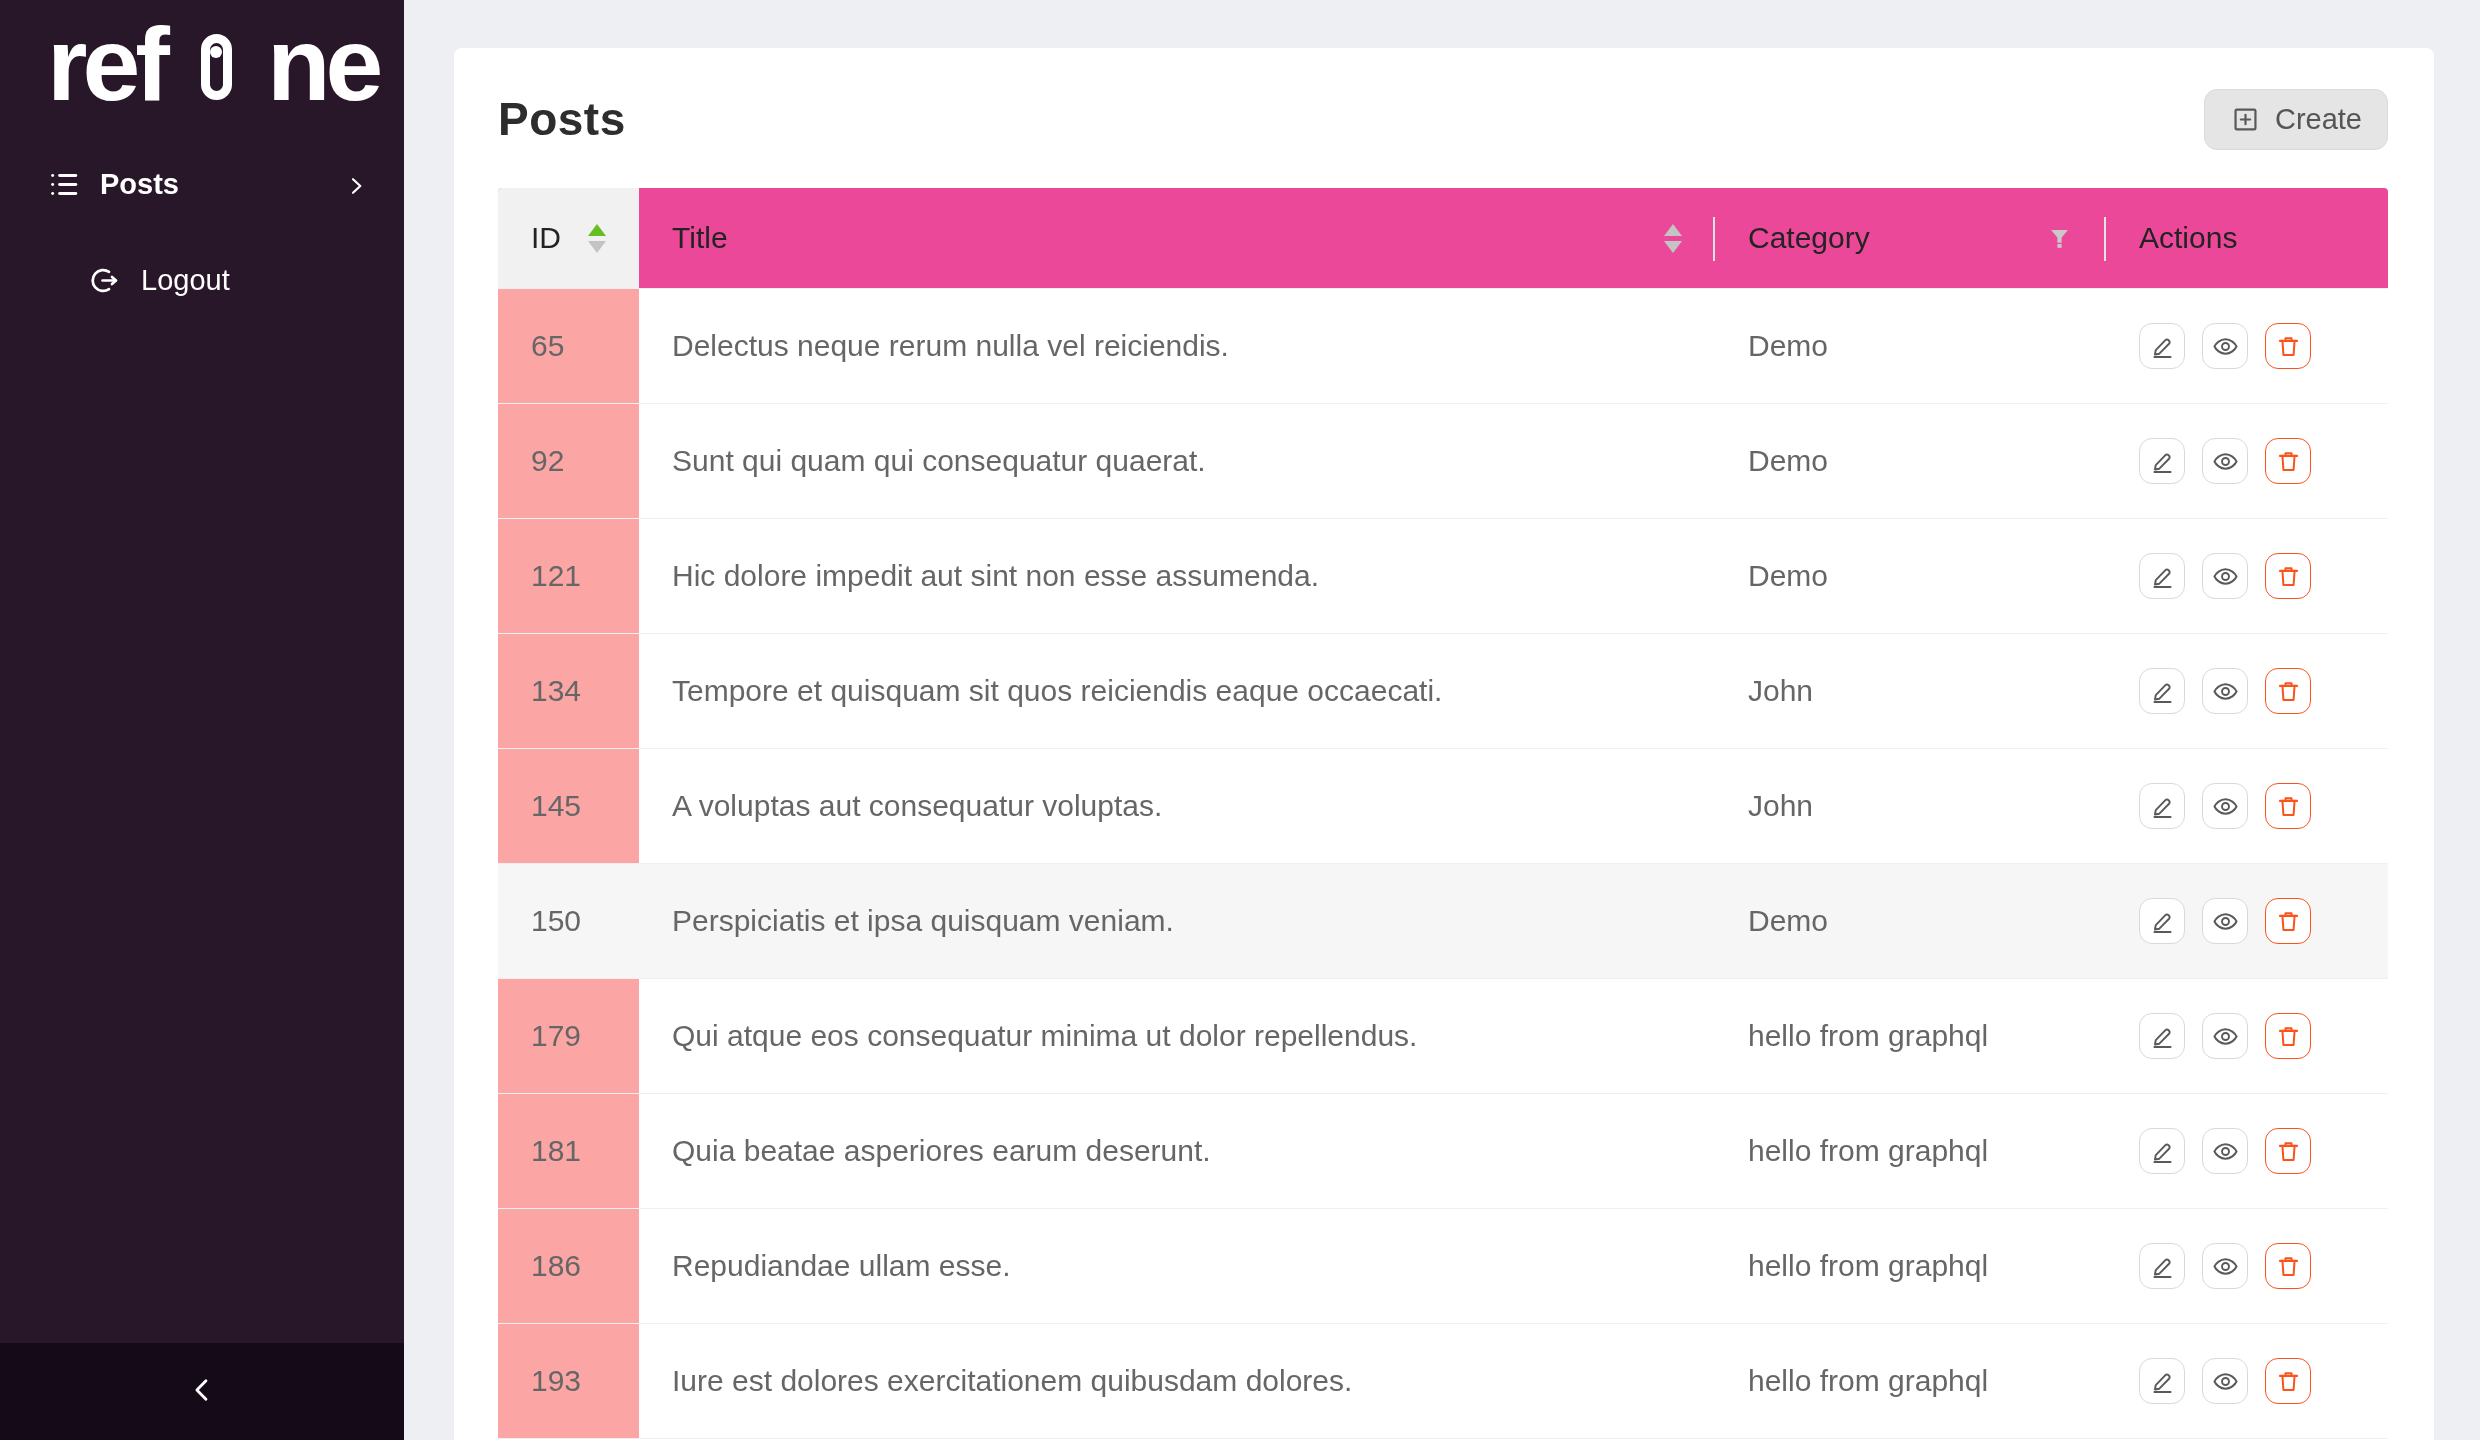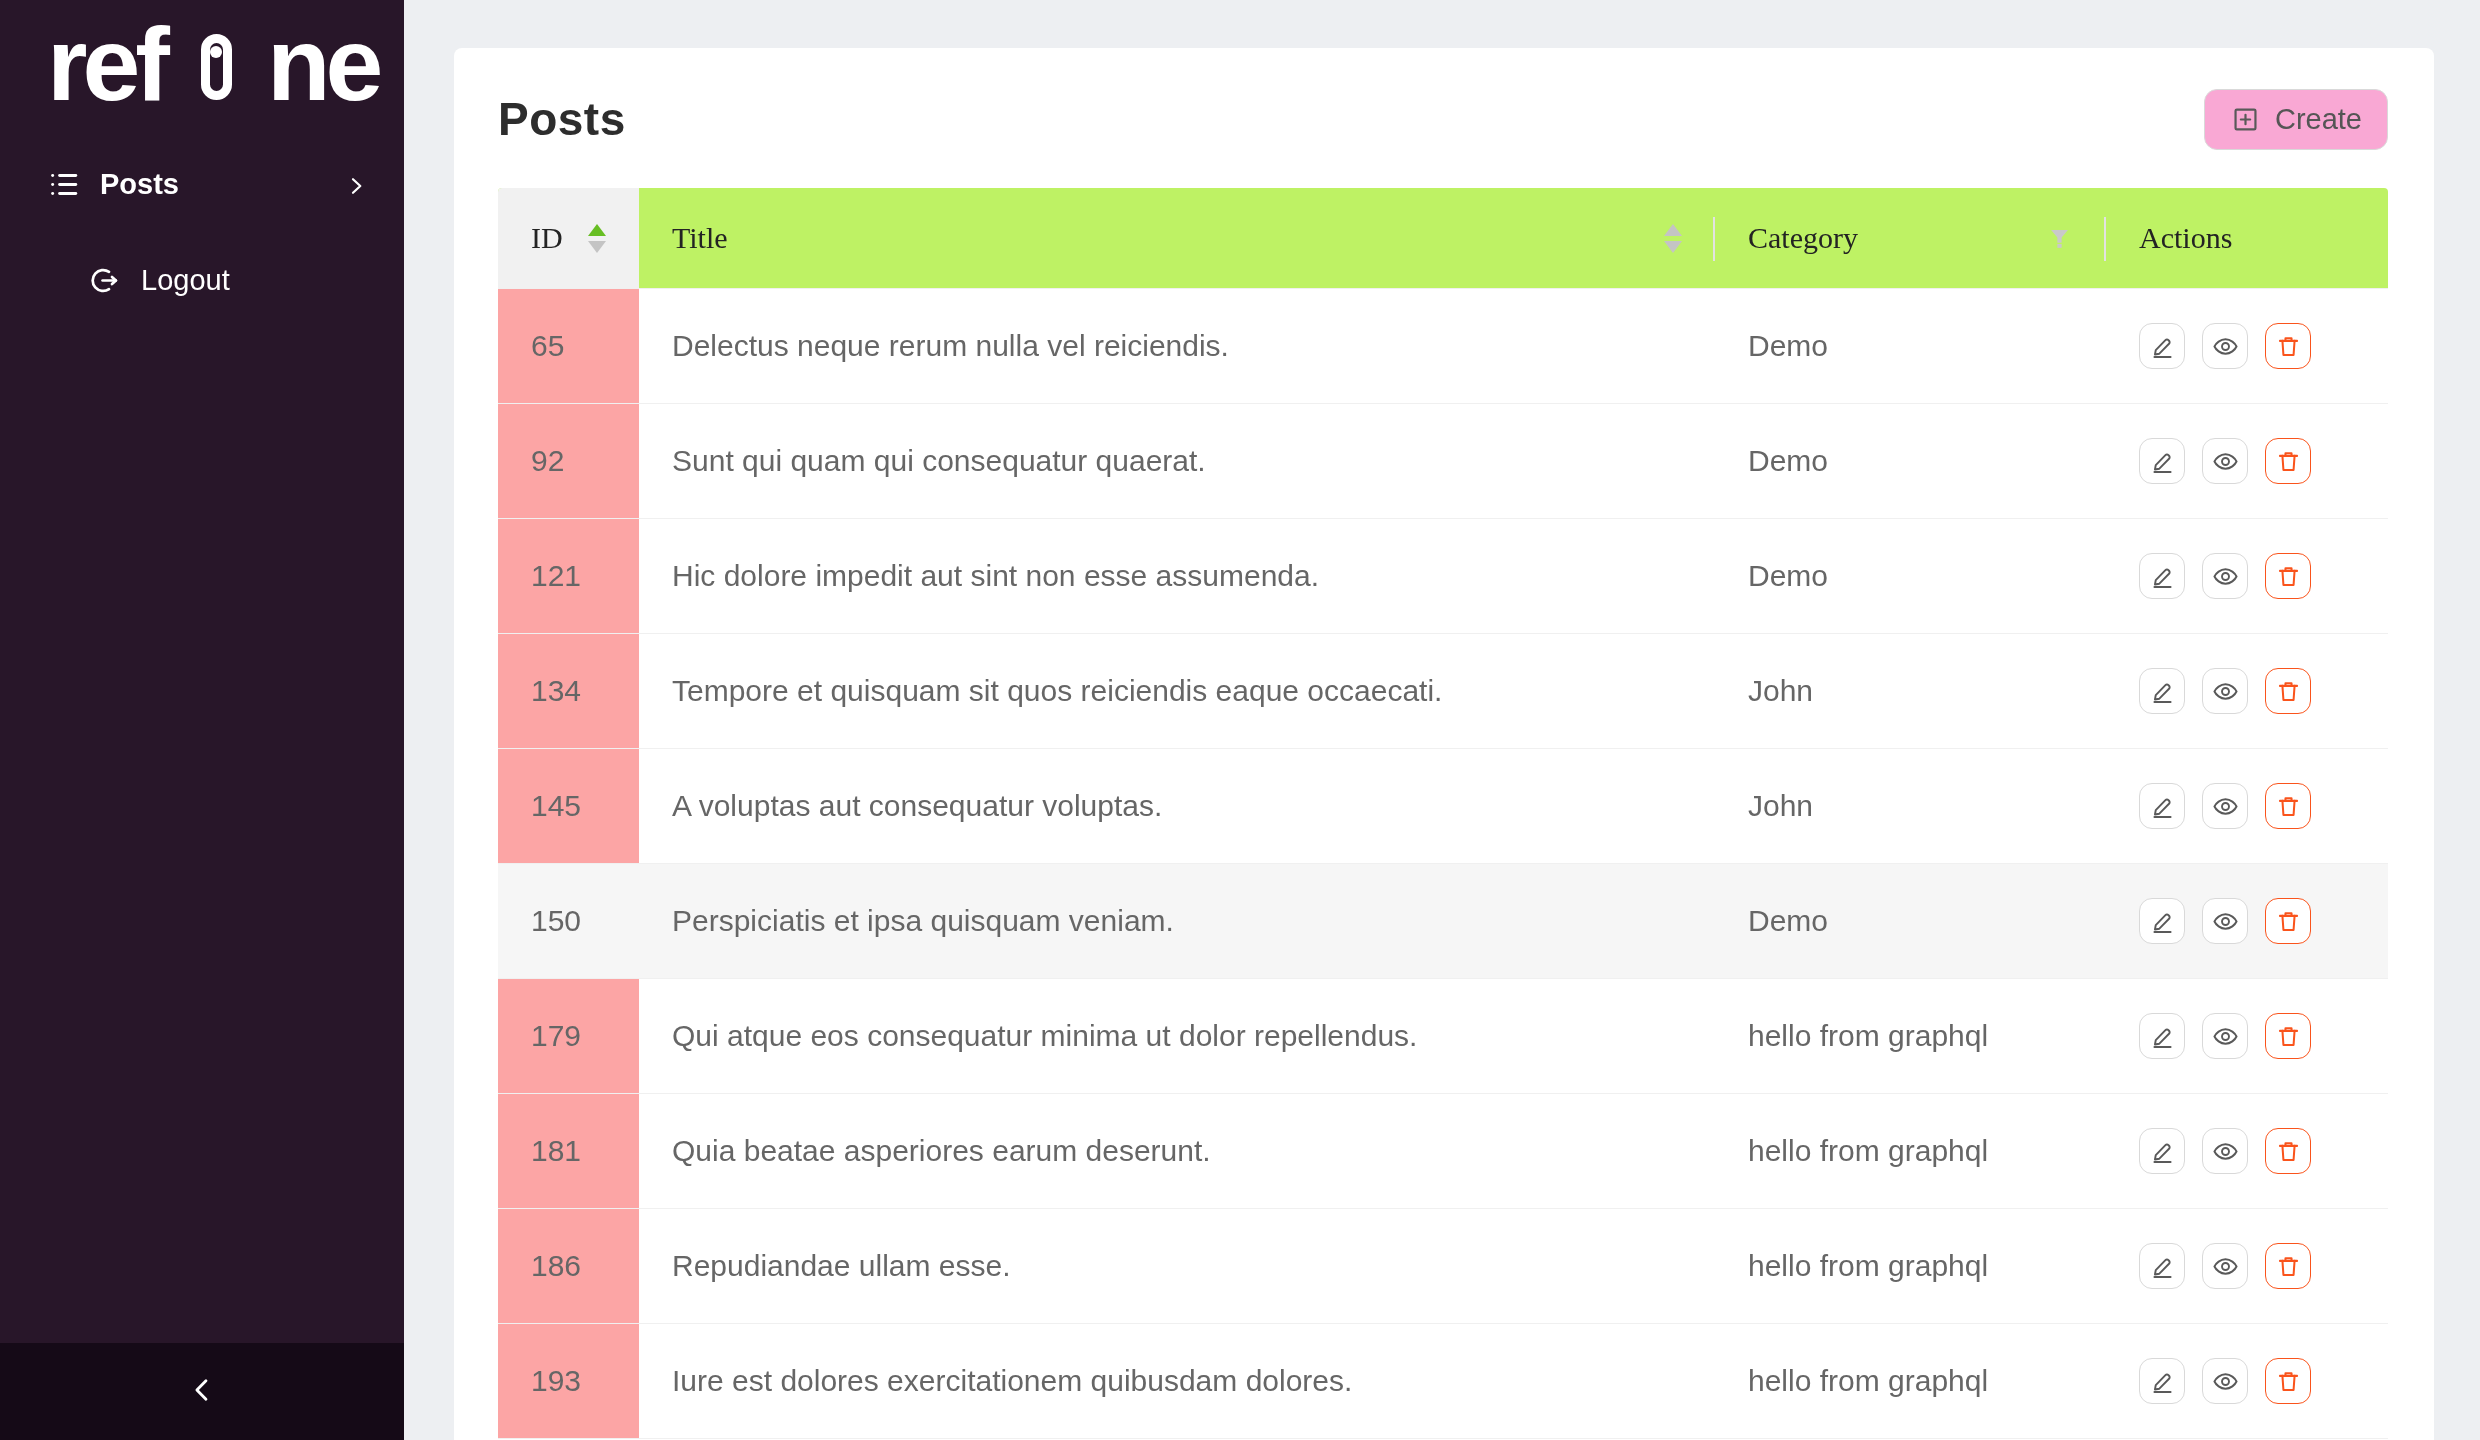--- a/index.html
+++ b/index.html
@@ -49,29 +49,29 @@
     background:#fff; border-radius:8px 8px 0 0;
     padding:40px 46px 0 44px; height:1392px; overflow:hidden;
   }
   .page-head {
     display:flex; align-items:center; justify-content:space-between;
     height:62px; margin-bottom:38px;
   }
   .page-title { font-size:46px; font-weight:700; color:#2d2d2d; letter-spacing:0.5px; }
   .create-btn {
     display:inline-flex; align-items:center; gap:14px;
-    height:61px; padding:0 25px; background:#f9a8d4;
+    height:61px; padding:0 25px; background:#e5e5e5;
     border:1.6px solid #d9d9d9; border-radius:13px;
     color:#555; font-size:29px; font-family:inherit; cursor:pointer;
   }
   .create-btn svg { width:31px; height:31px; }
 
   
   .grid-cols { display:grid; grid-template-columns:141px 1076px 391px 1fr; }
-  .thead { background:#bef264; border-radius:4px 4px 0 0; border-bottom:1.5px solid #f0f0f0;font-family:Liberation Serif, serif; }
+  .thead { background:#ec4899; border-radius:4px 4px 0 0; border-bottom:1.5px solid #f0f0f0; }
   .th {
     height:100px; display:flex; align-items:center; padding:0 33px;
     font-size:30px; color:#232323; position:relative; cursor:pointer;
   }
   .th-id { background:#f1f1f1; border-radius:4px 0 0 0; }
   .th-sep::after {
     content:''; position:absolute; right:0; top:29px; height:44px; width:2px; background:#e2e2e2;
   }
   .sorter { margin-left:auto; display:flex; flex-direction:column; gap:5px; }
   .caret { width:0; height:0; border-left:9px solid transparent; border-right:9px solid transparent; }

